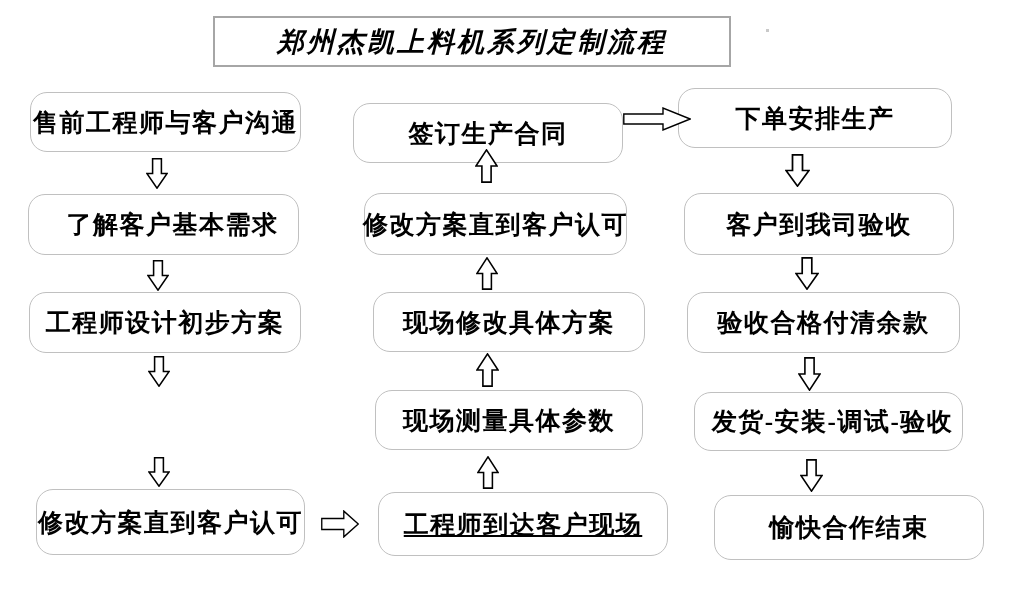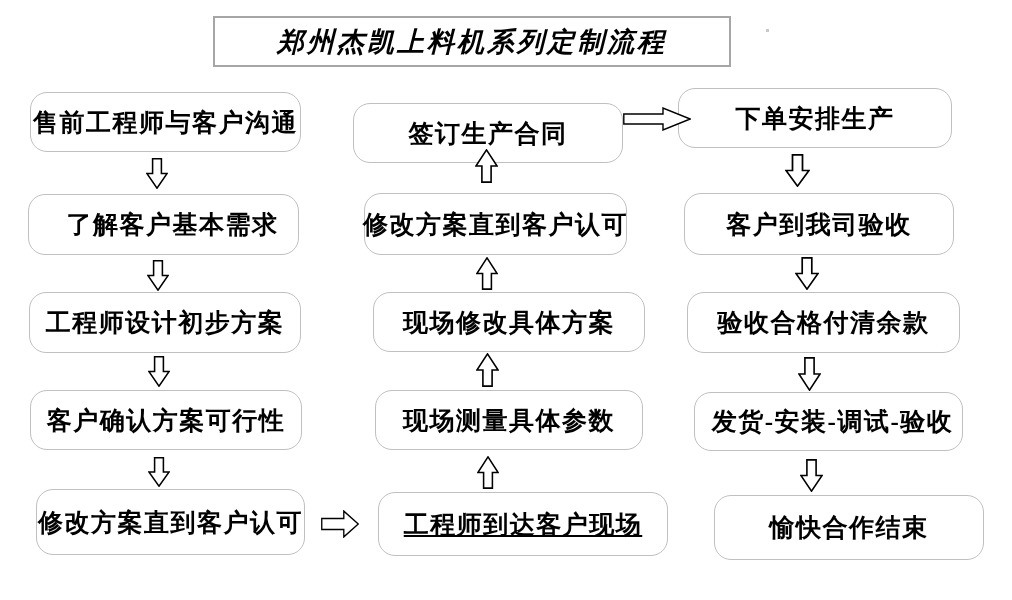--- a/index.html
+++ b/index.html
@@ -69,21 +69,20 @@
 <div class="canvas">
 
   <div class="title-box">
     <span class="title-text">郑州杰凯上料机系列定制流程</span>
   </div>
   <span class="stray-dot"></span>
 
   <div class="fbox" style="left:30px;top:92px;width:271px;height:60px;">售前工程师与客户沟通</div>
   <div class="fbox" style="left:28px;top:194px;width:271px;height:61px;padding-left:18px;">了解客户基本需求</div>
   <div class="fbox" style="left:29px;top:292px;width:272px;height:61px;">工程师设计初步方案</div>
-  <div class="fbox" style="left:30px;top:390px;width:272px;height:60px;">客户确认方案可行性</div>
   <div class="fbox" style="left:36px;top:489px;width:269px;height:66px;">修改方案直到客户认可</div>
 
   <div class="fbox" style="left:353px;top:88px;width:270px;height:60px;margin-top:15px;">签订生产合同</div>
   <div class="fbox" style="left:364px;top:193px;width:263px;height:62px;">修改方案直到客户认可</div>
   <div class="fbox" style="left:375px;top:390px;width:268px;height:60px;">现场测量具体参数</div>
   <div class="fbox" style="left:373px;top:292px;width:272px;height:60px;">现场修改具体方案</div>
   <div class="fbox" style="left:378px;top:492px;width:290px;height:64px;text-decoration:underline;">工程师到达客户现场</div>
 
   <div class="fbox" style="left:678px;top:88px;width:274px;height:60px;">下单安排生产</div>
   <div class="fbox" style="left:687px;top:292px;width:273px;height:61px;">验收合格付清余款</div>

